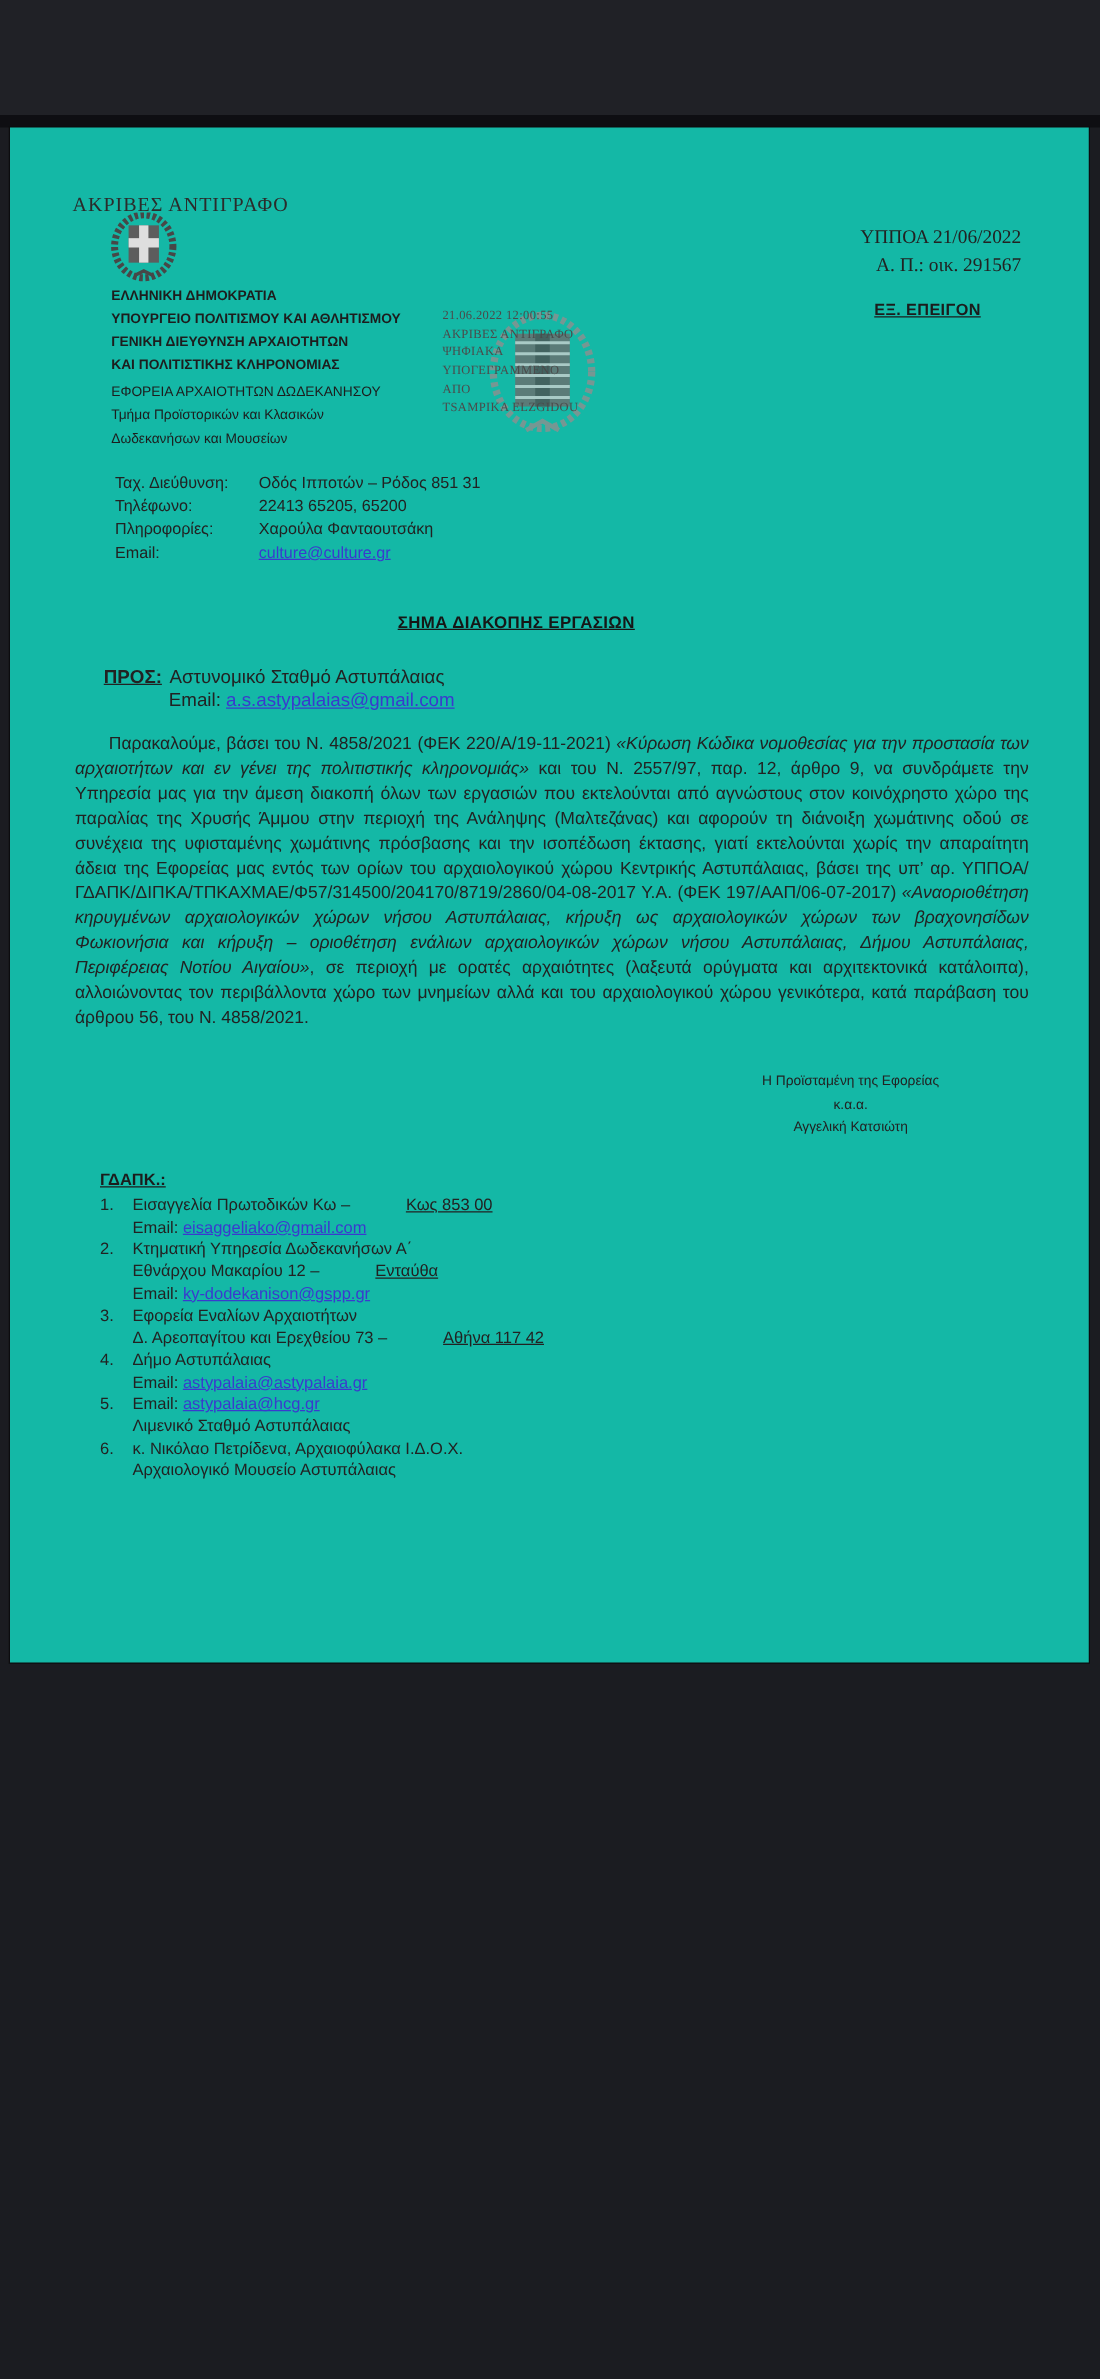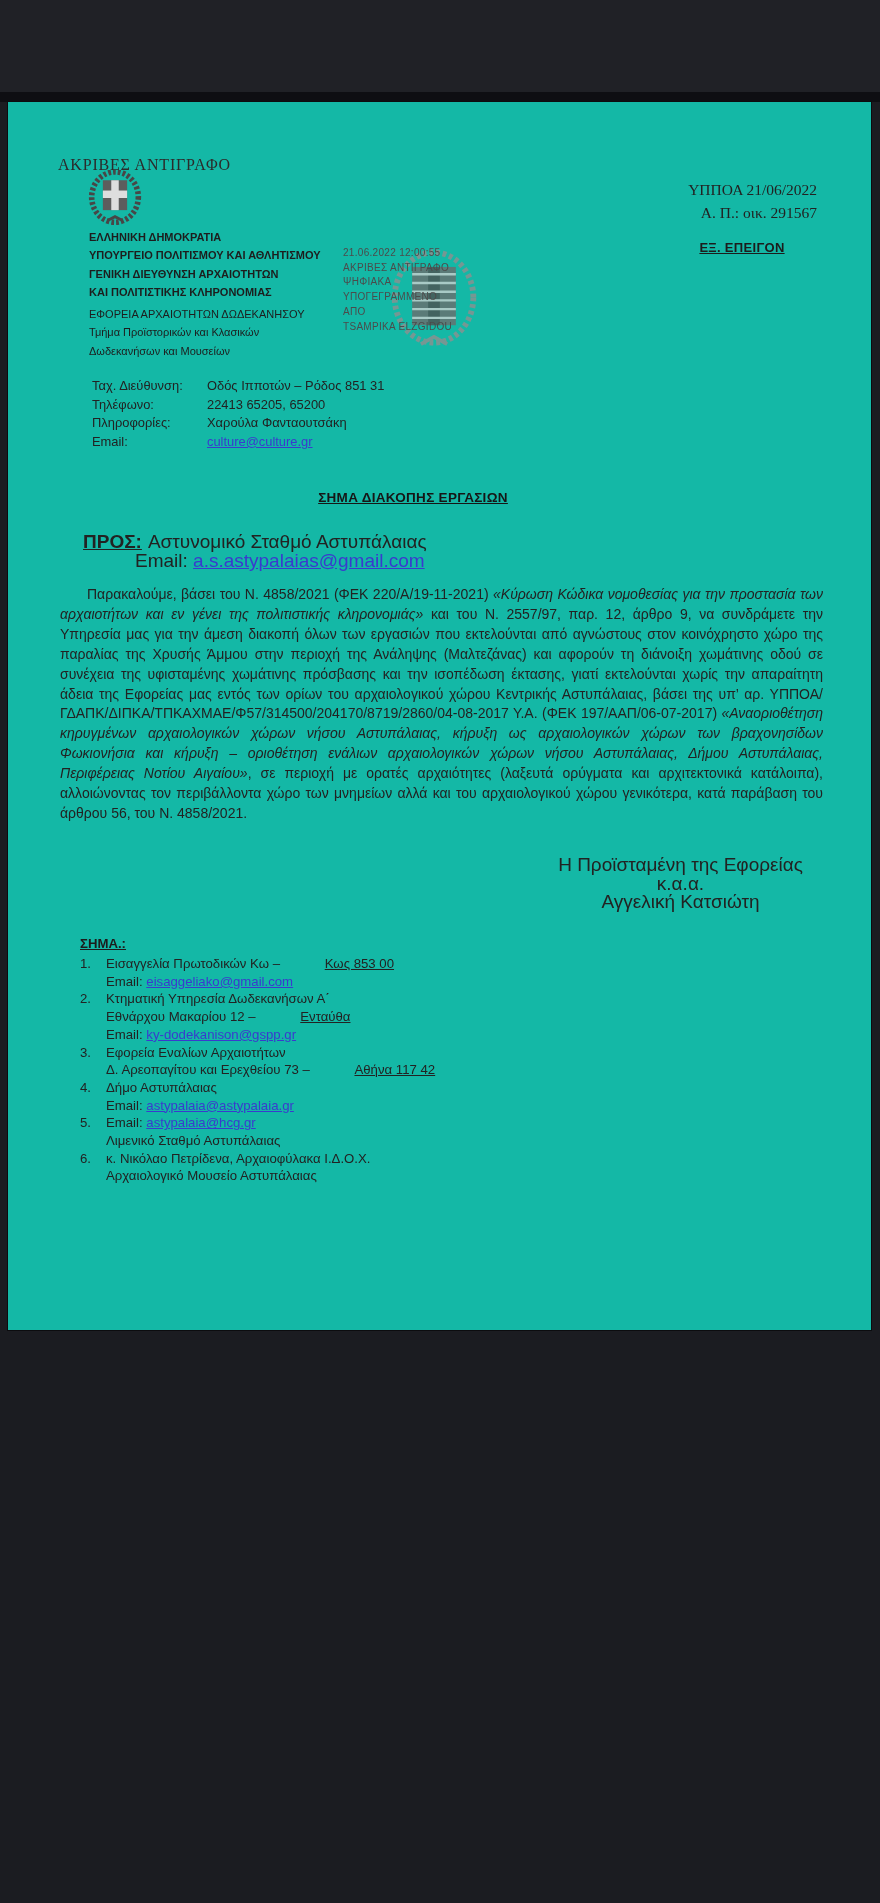--- a/index.html
+++ b/index.html
@@ -30,22 +30,22 @@
     font-family:"Liberation Serif", serif;
     font-size:16px;letter-spacing:0.8px;color:#2b2b2b;
   }
   .emblem{left:78px;top:68px;width:58px;height:56px;}
   
   .ministry{left:81px;top:126px;font-size:11px;line-height:18.3px;color:#1d1d1d;width:300px;}
   .ministry .b{font-weight:bold;}
   .ministry .gap{margin-top:4px;}
   
   .stamp{
-    left:335px;top:144px;width:150px;
-    font-family:Liberation Sans, sans-serif;
+    left:346px;top:144px;width:150px;
+    font-family:Liberation Serif, serif;
     font-size:10px;line-height:14.7px;color:#4b4b4b;letter-spacing:0.3px;
   }
   .stamp-emblem{left:380px;top:146px;width:92px;height:102px;opacity:0.8;}
   
   .hdr-right{
     right:54px;top:76px;width:170px;text-align:right;
     font-family:"Liberation Serif", serif;
     font-size:15.5px;line-height:23px;color:#222;
   }
   .urgency{
@@ -57,35 +57,35 @@
   
   .contact{left:84px;top:275px;font-size:12.9px;line-height:18.6px;color:#222;}
   .c-label{display:inline-block;width:115px;}
   
   .title{
     left:160px;top:388px;width:490px;text-align:center;
     font-size:13.5px;font-weight:bold;text-decoration:underline;
     letter-spacing:0.3px;color:#161616;
   }
   
-  .to-block{left:75px;top:430px;font-size:19px;line-height:19px;color:#222;}
+  .to-block{left:75px;top:430px;font-size:15px;line-height:19px;color:#222;}
   .to-label{font-weight:bold;text-decoration:underline;margin-right:6px;}
   .to-line2{padding-left:52px;}
   
   .body-par{
     left:52px;top:483px;width:763px;margin:0;
     font-size:14px;line-height:19.9px;color:#222;
     text-align:justify;text-indent:27px;
   }
   .i{font-style:italic;}
   .u{text-decoration:underline;margin-left:41px;}
   .link{color:#3a3ace;text-decoration:underline;}
   
   .signature{left:500px;top:754px;width:345px;text-align:center;
-    font-size:19px;line-height:18.6px;color:#222;}
+    font-size:11px;line-height:18.6px;color:#222;}
   
   .cc-label{left:72px;top:834px;font-size:13.2px;font-weight:bold;
     text-decoration:underline;color:#1c1c1c;}
   .cc-list{left:72px;top:853px;font-size:13.2px;line-height:17.7px;color:#222;width:500px;}
   .cc-item{display:flex;}
   .cc-num{width:26px;flex:0 0 26px;}
   .cc-lines{flex:1;}
 </style>
 </head>
 <body>
@@ -165,21 +165,21 @@
   </div>
 
   <p class="abs body-par"><span>Παρακαλούμε, βάσει του Ν. 4858/2021 (ΦΕΚ 220/Α/19-11-2021) </span><span class="i">«Κύρωση Κώδικα νομοθεσίας για την προστασία των αρχαιοτήτων και εν γένει της πολιτιστικής κληρονομιάς»</span><span> και του Ν. 2557/97, παρ. 12, άρθρο 9, να συνδράμετε την Υπηρεσία μας για την άμεση διακοπή όλων των εργασιών που εκτελούνται από αγνώστους στον κοινόχρηστο χώρο της παραλίας της Χρυσής Άμμου στην περιοχή της Ανάληψης (Μαλτεζάνας) και αφορούν τη διάνοιξη χωμάτινης οδού σε συνέχεια της υφισταμένης χωμάτινης πρόσβασης και την ισοπέδωση έκτασης, γιατί εκτελούνται χωρίς την απαραίτητη άδεια της Εφορείας μας εντός των ορίων του αρχαιολογικού χώρου Κεντρικής Αστυπάλαιας, βάσει της υπ’ αρ. ΥΠΠΟΑ/ΓΔΑΠΚ/ΔΙΠΚΑ/ΤΠΚΑΧΜΑΕ/Φ57/314500/204170/8719/2860/04-08-2017 Υ.Α. (ΦΕΚ 197/ΑΑΠ/06-07-2017) </span><span class="i">«Αναοριοθέτηση κηρυγμένων αρχαιολογικών χώρων νήσου Αστυπάλαιας, κήρυξη ως αρχαιολογικών χώρων των βραχονησίδων Φωκιονήσια και κήρυξη – οριοθέτηση ενάλιων αρχαιολογικών χώρων νήσου Αστυπάλαιας, Δήμου Αστυπάλαιας, Περιφέρειας Νοτίου Αιγαίου»</span><span>, σε περιοχή με ορατές αρχαιότητες (λαξευτά ορύγματα και αρχιτεκτονικά κατάλοιπα), αλλοιώνοντας τον περιβάλλοντα χώρο των μνημείων αλλά και του αρχαιολογικού χώρου γενικότερα, κατά παράβαση του άρθρου 56, του Ν. 4858/2021.</span></p>
 
   <div class="abs signature">
       <div>Η Προϊσταμένη της Εφορείας</div>
       <div>κ.α.α.</div>
       <div>Αγγελική Κατσιώτη</div>
     </div>
 
-  <div class="abs cc-label">ΣΗΜΑ.:</div>
+  <div class="abs cc-label">ΓΔΑΠΚ.:</div>
   <div class="abs cc-list">
       <div class="cc-item">
         <span class="cc-num">1.</span>
         <div class="cc-lines">
           <div><span>Εισαγγελία Πρωτοδικών Κω – </span><span class="u">Κως 853 00</span></div>
           <div><span>Email: </span><span class="link">eisaggeliako@gmail.com</span></div>
         </div>
       </div>
       <div class="cc-item">
         <span class="cc-num">2.</span>

